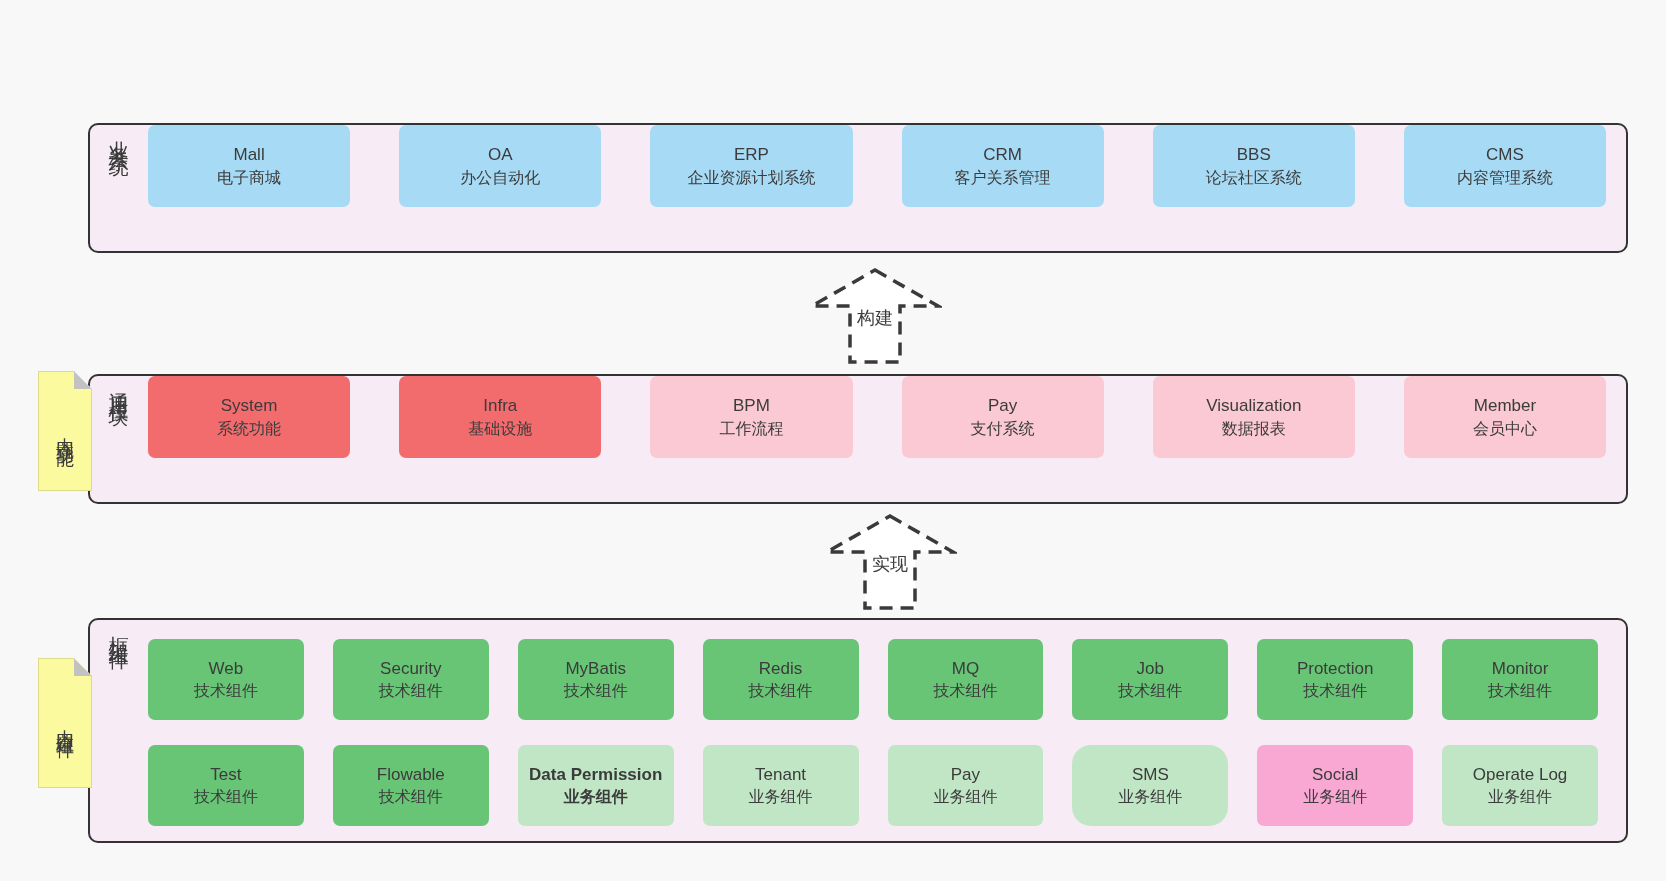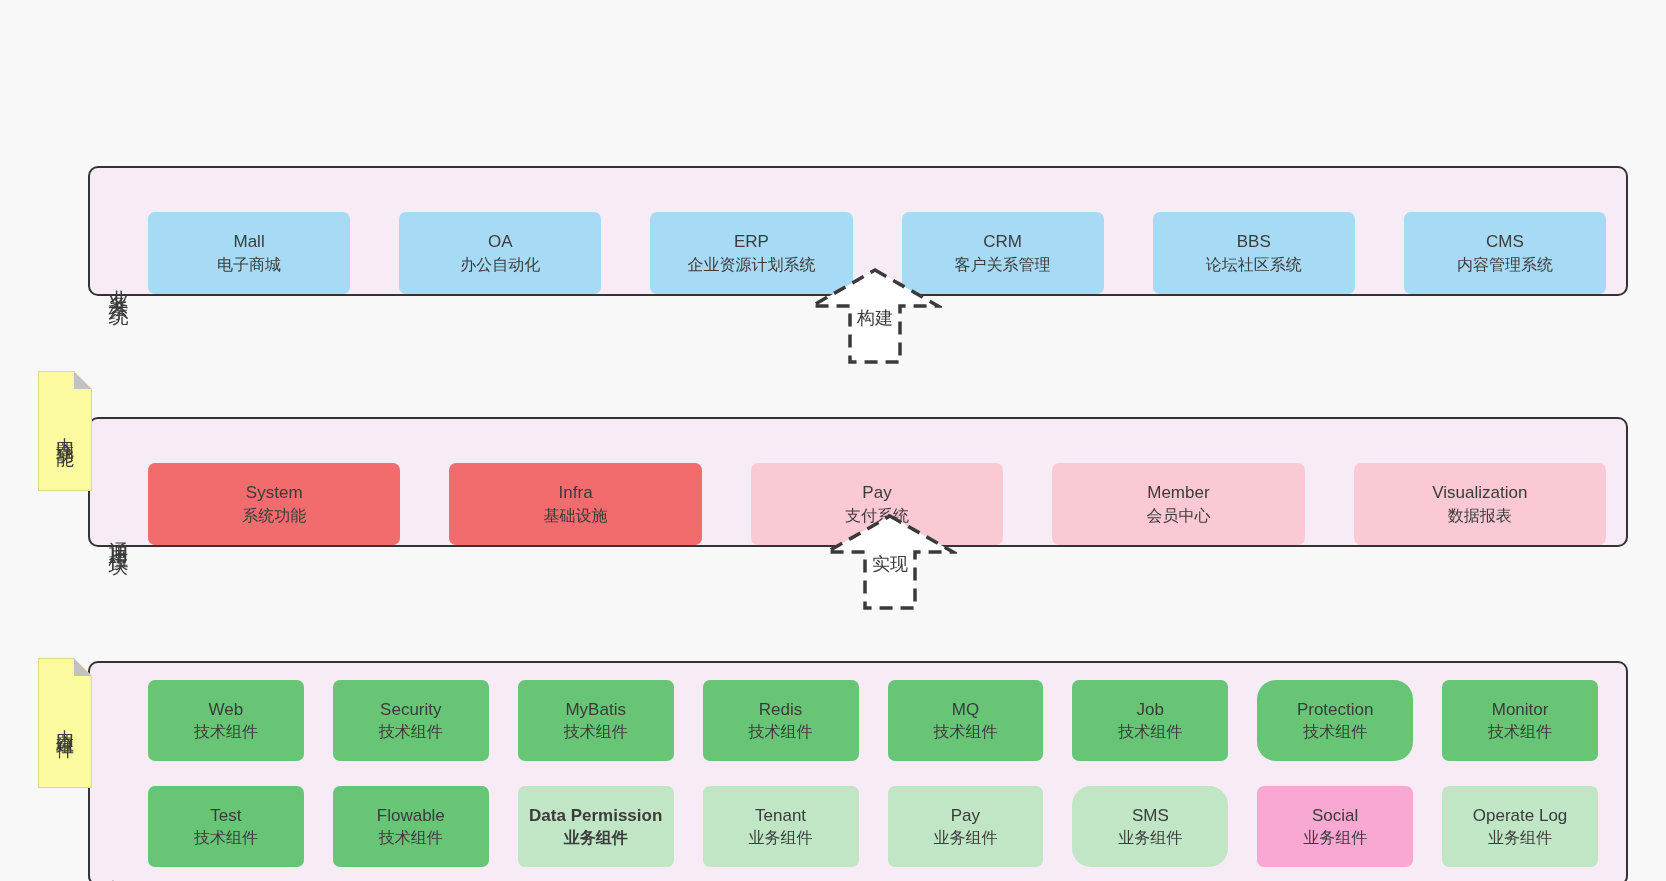--- a/index.html
+++ b/index.html
@@ -10,24 +10,23 @@
     color:var(--text,#3b3b3b);
     position:relative;overflow:hidden;
   }
   .page{position:absolute;inset:0;}
   
   .band{
     position:absolute;left:88px;width:1540px;
     background:var(--band-bg,#f7ecf5);
     border:2px solid var(--band-border,#333);
     border-radius:10px;
-    display:flex;align-items:flex-end;
+    display:flex;align-items:flex-start;
     box-sizing:border-box;
     z-index:1;
-    margin-top:43px;
   }
   .band1{top:123px;height:130px;}
   .band2{top:374px;height:130px;}
   .band3{top:618px;height:225px;}
   .band-label-wrap{
     width:58px;flex:0 0 58px;
     display:flex;align-items:center;justify-content:center;
   }
   .band-label{
     writing-mode:vertical-rl;text-orientation:upright;
@@ -131,30 +130,34 @@
     <div class="band-boxes">
         <div class="box" style="background: rgb(242, 108, 109);">
           <div class="box-name">System</div>
           <div class="box-sub">系统功能</div>
         </div>
         <div class="box" style="background: rgb(242, 108, 109);">
           <div class="box-name">Infra</div>
           <div class="box-sub">基础设施</div>
         </div>
         <div class="box" style="background: rgb(251, 201, 212);">
+          <div class="box-name">BPM</div>
+          <div class="box-sub">工作流程</div>
+        </div>
+        <div class="box" style="background: rgb(251, 201, 212);">
           <div class="box-name">Pay</div>
           <div class="box-sub">支付系统</div>
         </div>
         <div class="box" style="background: rgb(251, 201, 212);">
+          <div class="box-name">Visualization</div>
+          <div class="box-sub">数据报表</div>
+        </div>
+        <div class="box" style="background: rgb(251, 201, 212);">
           <div class="box-name">Member</div>
           <div class="box-sub">会员中心</div>
-        </div>
-        <div class="box" style="background: rgb(251, 201, 212);">
-          <div class="box-name">Visualization</div>
-          <div class="box-sub">数据报表</div>
         </div>
       </div>
   </section>
 
   <aside class="sticky note2">
     <span class="fold"></span>
     <span class="sticky-text">内置功能</span>
   </aside>
 
   <div class="arrow arrow2">
@@ -186,21 +189,21 @@
           <div class="box-sub">技术组件</div>
         </div>
         <div class="box" style="background: rgb(104, 197, 118);">
           <div class="box-name">MQ</div>
           <div class="box-sub">技术组件</div>
         </div>
         <div class="box" style="background: rgb(104, 197, 118);">
           <div class="box-name">Job</div>
           <div class="box-sub">技术组件</div>
         </div>
-        <div class="box" style="background: rgb(104, 197, 118); border-radius: 19px;">
+        <div class="box" style="background: rgb(104, 197, 118);">
           <div class="box-name">Protection</div>
           <div class="box-sub">技术组件</div>
         </div>
         <div class="box" style="background: rgb(104, 197, 118);">
           <div class="box-name">Monitor</div>
           <div class="box-sub">技术组件</div>
         </div>
         <div class="box" style="background: rgb(104, 197, 118);">
           <div class="box-name">Test</div>
           <div class="box-sub">技术组件</div>

